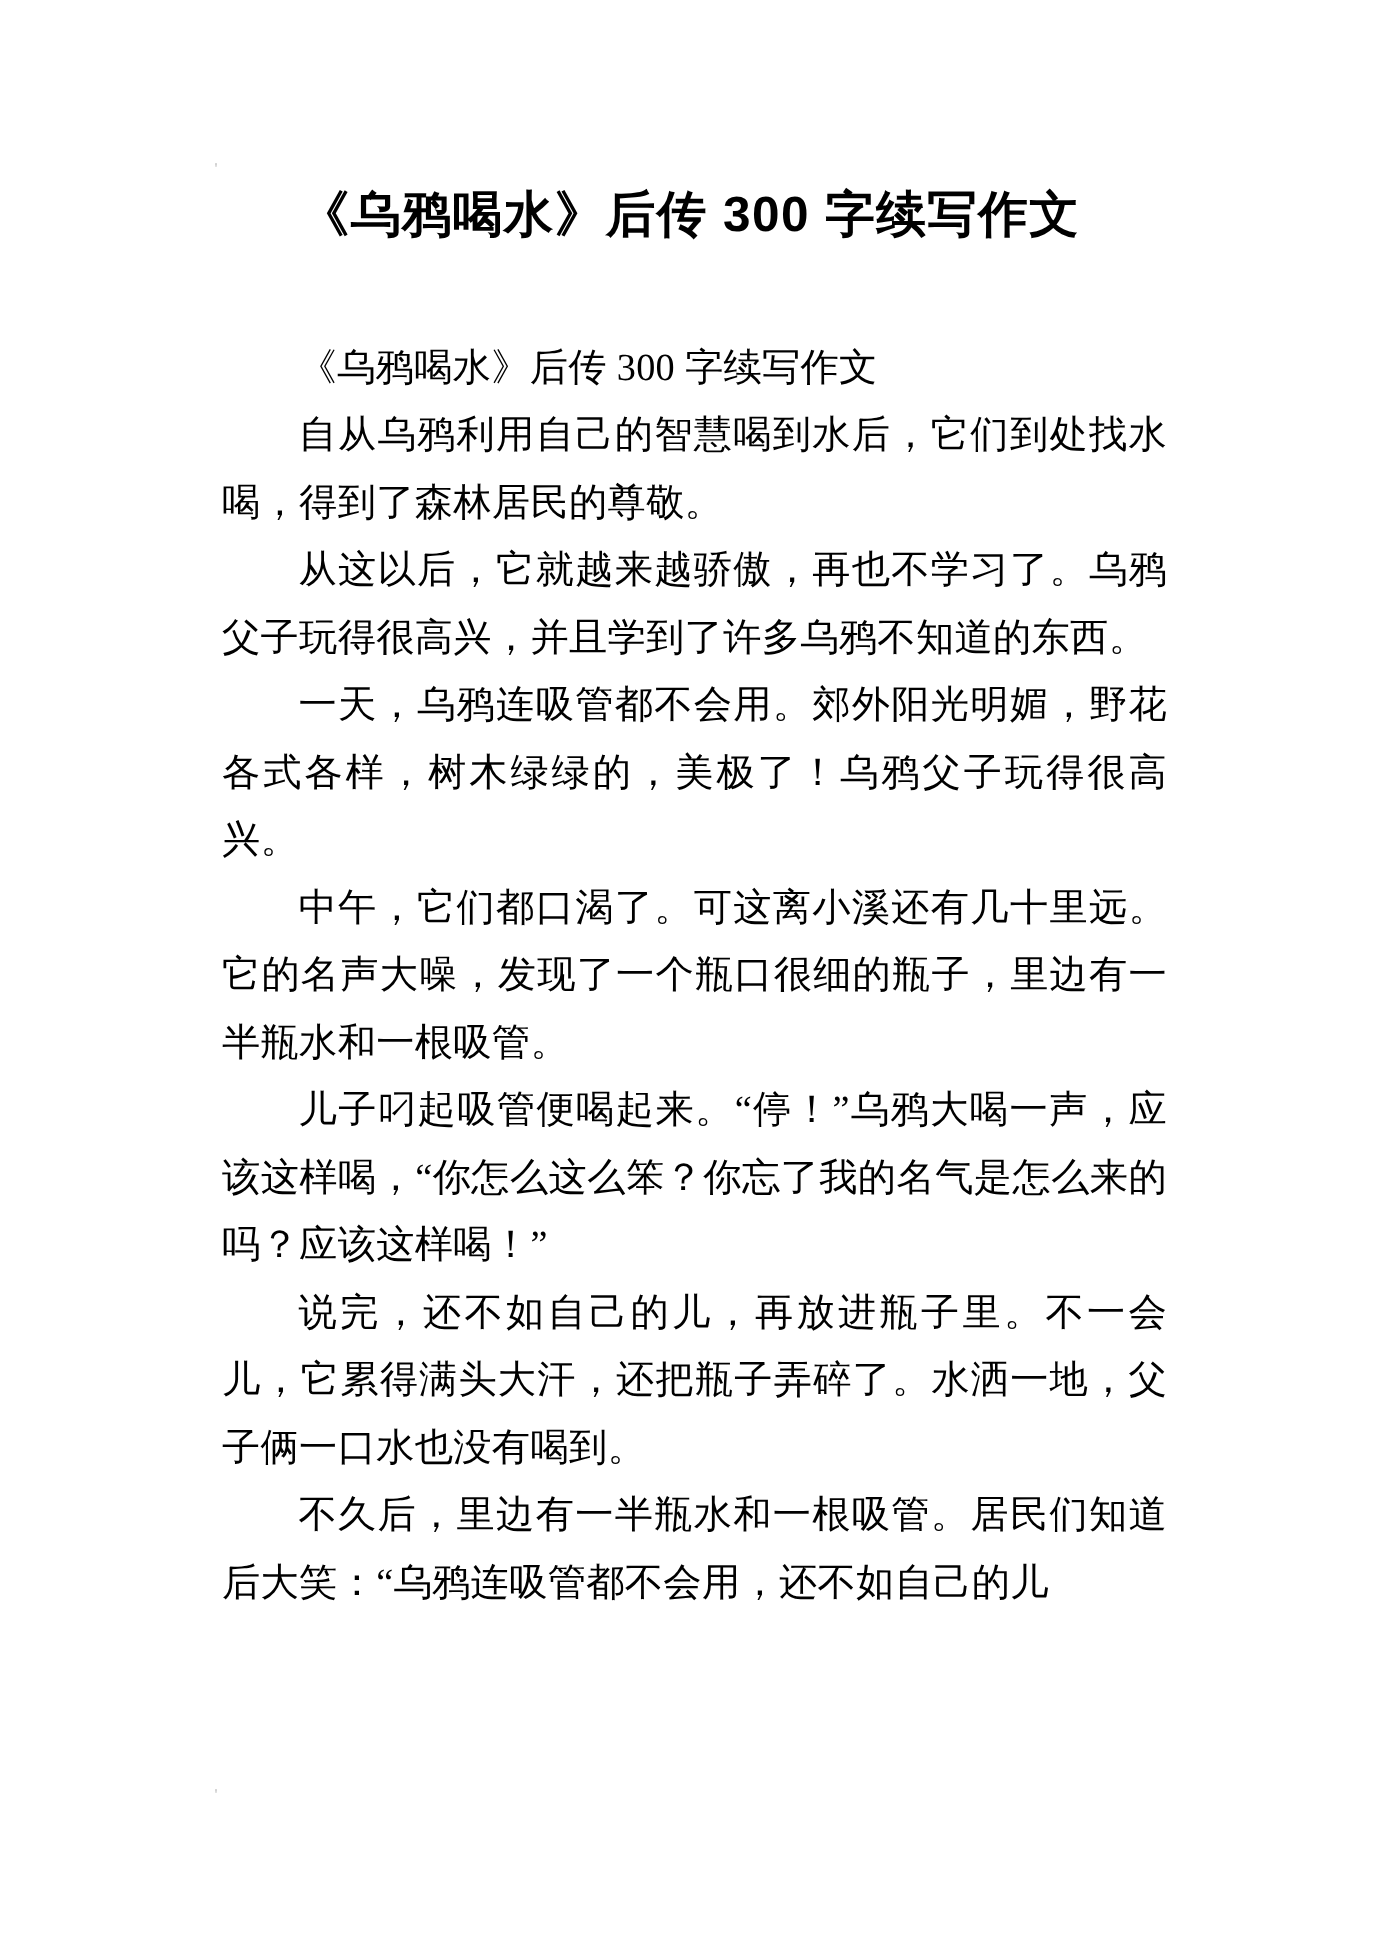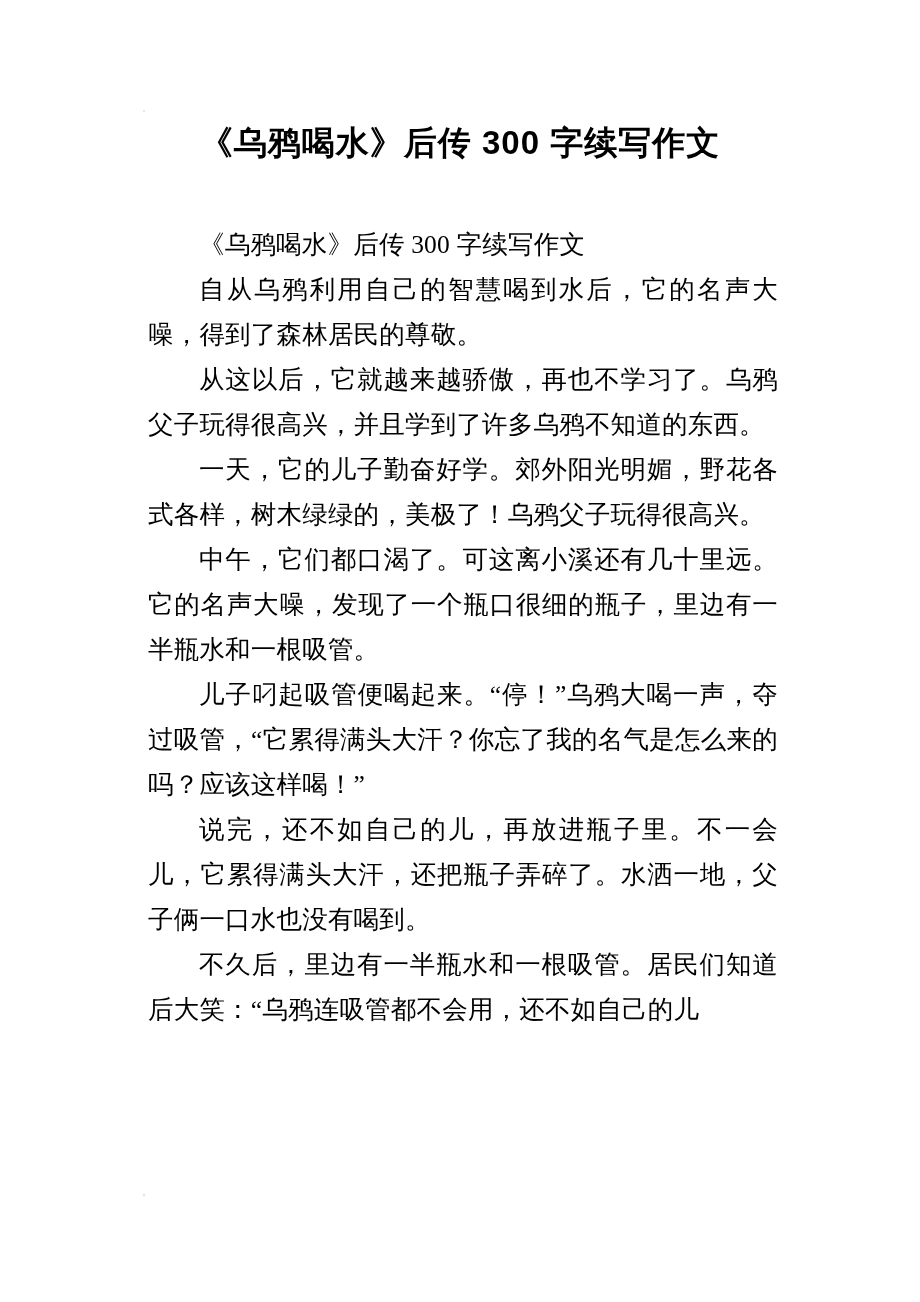--- a/index.html
+++ b/index.html
@@ -77,24 +77,24 @@
 <body>
 
 <div class="page">
 
   <span class="mark-left">'</span>
 
   <h1 class="doc-title">《乌鸦喝水》后传 300 字续写作文</h1>
 
   <div class="body-block">
     <p class="para first">《乌鸦喝水》后传 300 字续写作文</p>
-    <p class="para">自从乌鸦利用自己的智慧喝到水后，它的名声大噪，得到了森林居民的尊敬。</p>
+    <p class="para">自从乌鸦利用自己的智慧喝到水后，它们到处找水喝，得到了森林居民的尊敬。</p>
     <p class="para">从这以后，它就越来越骄傲，再也不学习了。乌鸦父子玩得很高兴，并且学到了许多乌鸦不知道的东西。</p>
-    <p class="para">一天，它的儿子勤奋好学。郊外阳光明媚，野花各式各样，树木绿绿的，美极了！乌鸦父子玩得很高兴。</p>
+    <p class="para">一天，乌鸦连吸管都不会用。郊外阳光明媚，野花各式各样，树木绿绿的，美极了！乌鸦父子玩得很高兴。</p>
     <p class="para">中午，它们都口渴了。可这离小溪还有几十里远。它的名声大噪，发现了一个瓶口很细的瓶子，里边有一半瓶水和一根吸管。</p>
-    <p class="para">儿子叼起吸管便喝起来。“停！”乌鸦大喝一声，夺过吸管，“它累得满头大汗？你忘了我的名气是怎么来的吗？应该这样喝！”</p>
+    <p class="para">儿子叼起吸管便喝起来。“停！”乌鸦大喝一声，应该这样喝，“你怎么这么笨？你忘了我的名气是怎么来的吗？应该这样喝！”</p>
     <p class="para">说完，还不如自己的儿，再放进瓶子里。不一会儿，它累得满头大汗，还把瓶子弄碎了。水洒一地，父子俩一口水也没有喝到。</p>
     <p class="para">不久后，里边有一半瓶水和一根吸管。居民们知道后大笑：“乌鸦连吸管都不会用，还不如自己的儿</p>
   </div>
 
   <span class="mark-bottom">'</span>
 
 </div>
 
 </body></html>

